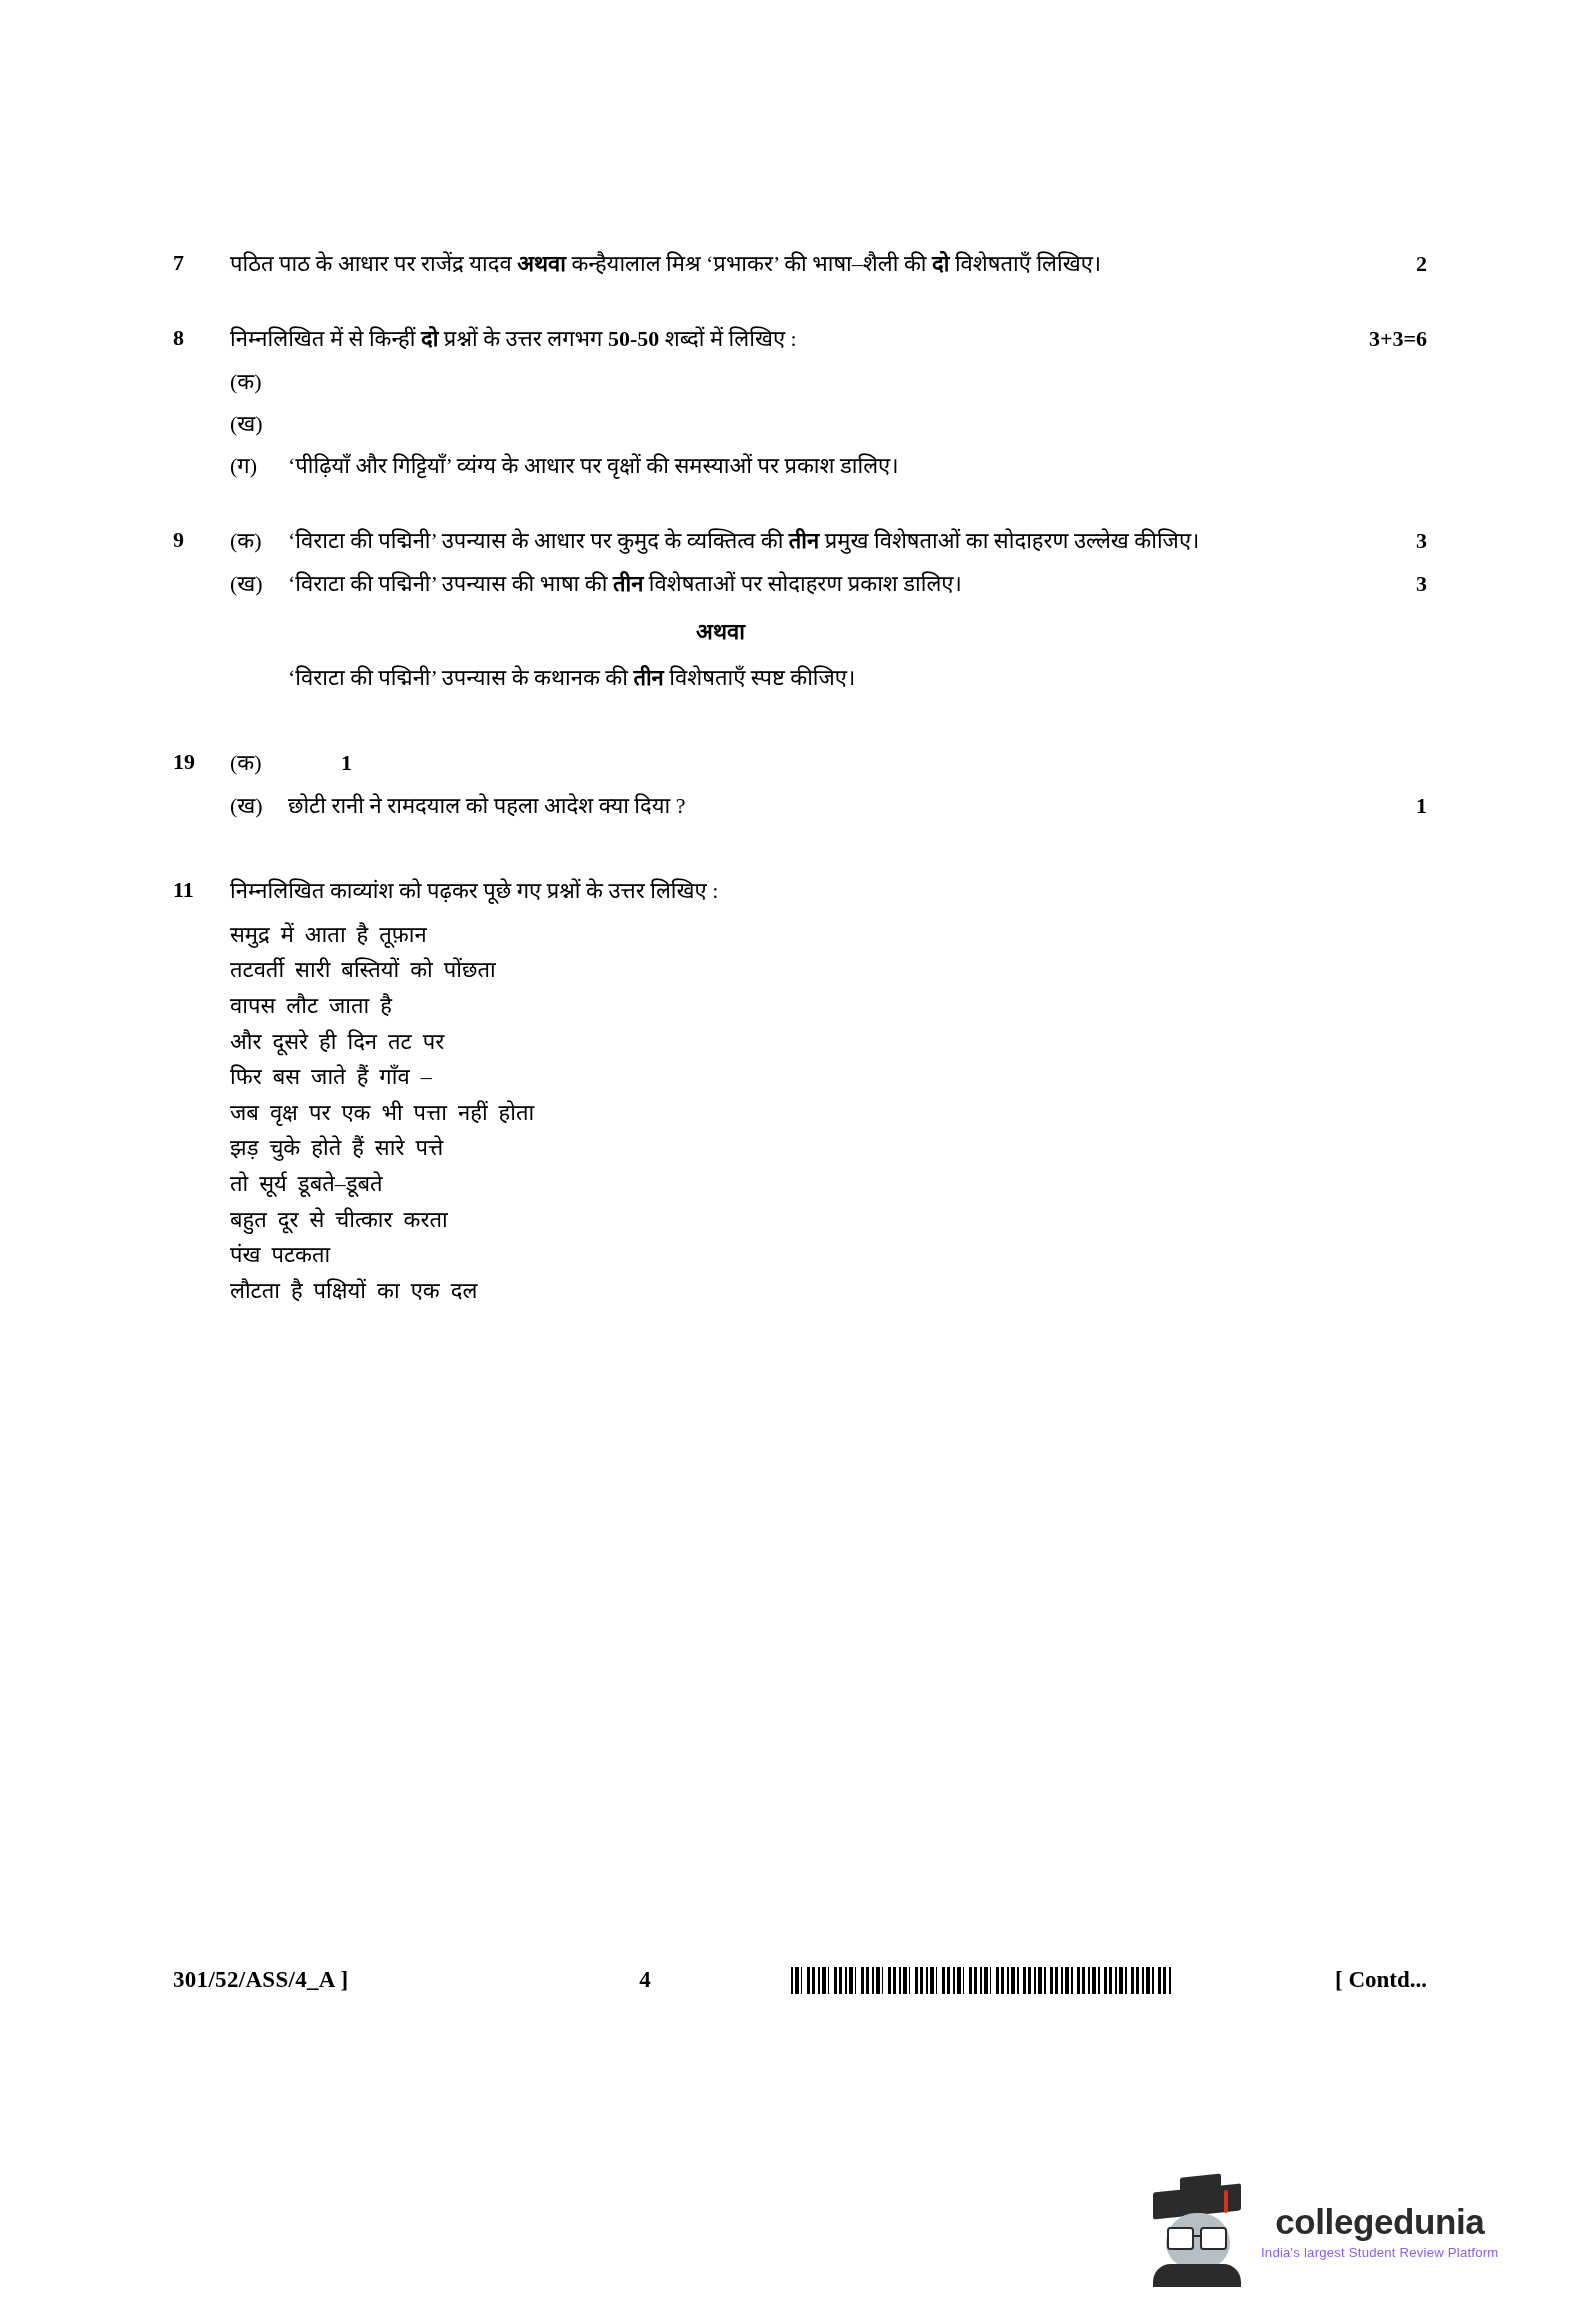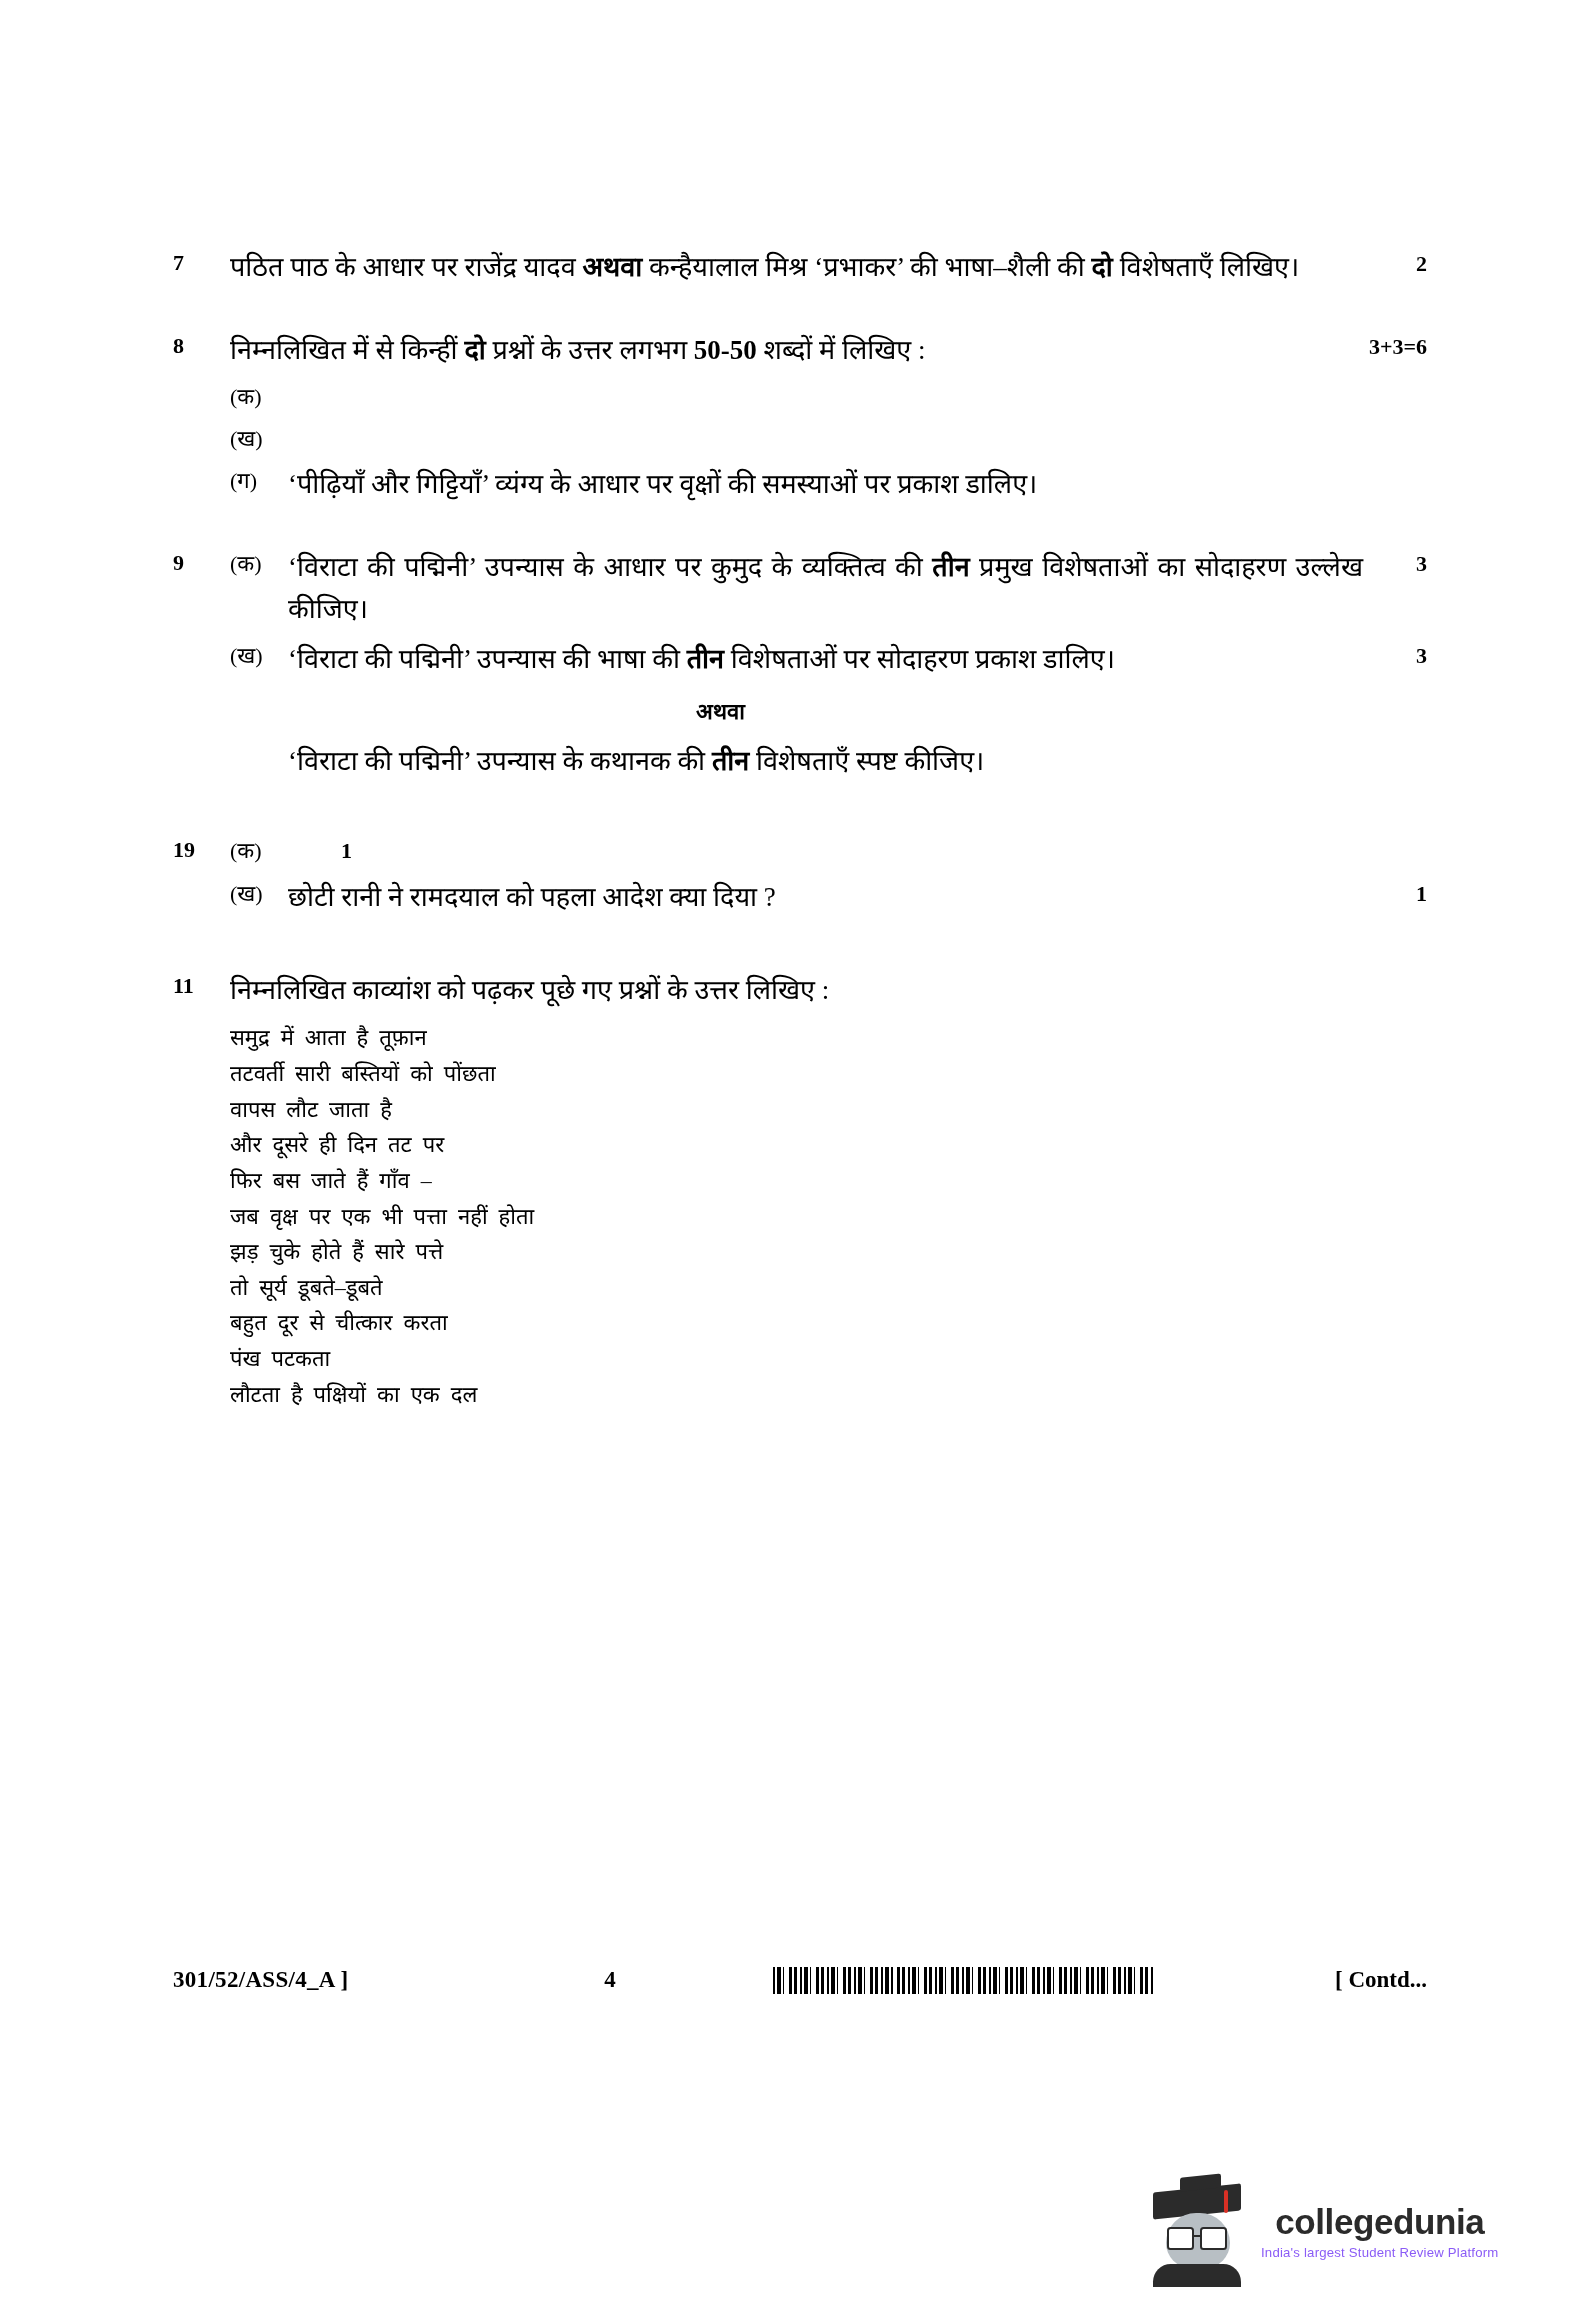--- a/index.html
+++ b/index.html
@@ -43,21 +43,21 @@
     line-height: 1.45;
   }
   .qlabel {
     width: 58px;
     flex: 0 0 58px;
     font-size: 22px;
     line-height: 1.5;
   }
   .qbody {
     flex: 1 1 auto;
-    font-size: 27px;
+    font-size: 22px;
     line-height: 1.55;
     text-align: justify;
     text-justify: inter-word;
   }
   .qbody.nojust { text-align: left; }
   .marks {
     width: 64px;
     flex: 0 0 64px;
     text-align: right;
     font-size: 22px;
@@ -93,20 +93,21 @@
   .footer {
     position: absolute;
     left: 173px;
     top: 1967px;
     width: 1254px;
     display: flex;
     align-items: center;
     font-size: 23px;
     font-weight: 700;
     font-family: "Liberation Serif", serif;
+    gap: 35px;
   }
   .footer .code { flex: 0 0 auto; width: 371px; letter-spacing: 0.3px;}
   .footer .pageno { flex: 0 0 auto; width: 132px; text-align: center; }
   .footer .barcode-wrap { flex: 1 1 auto; display: flex; justify-content: center; }
   .footer .contd { flex: 0 0 auto; width: 177px; text-align: right; }
 
   .barcode {
     height: 26.5px;
     width: 380px;
     background-image: repeating-linear-gradient(

